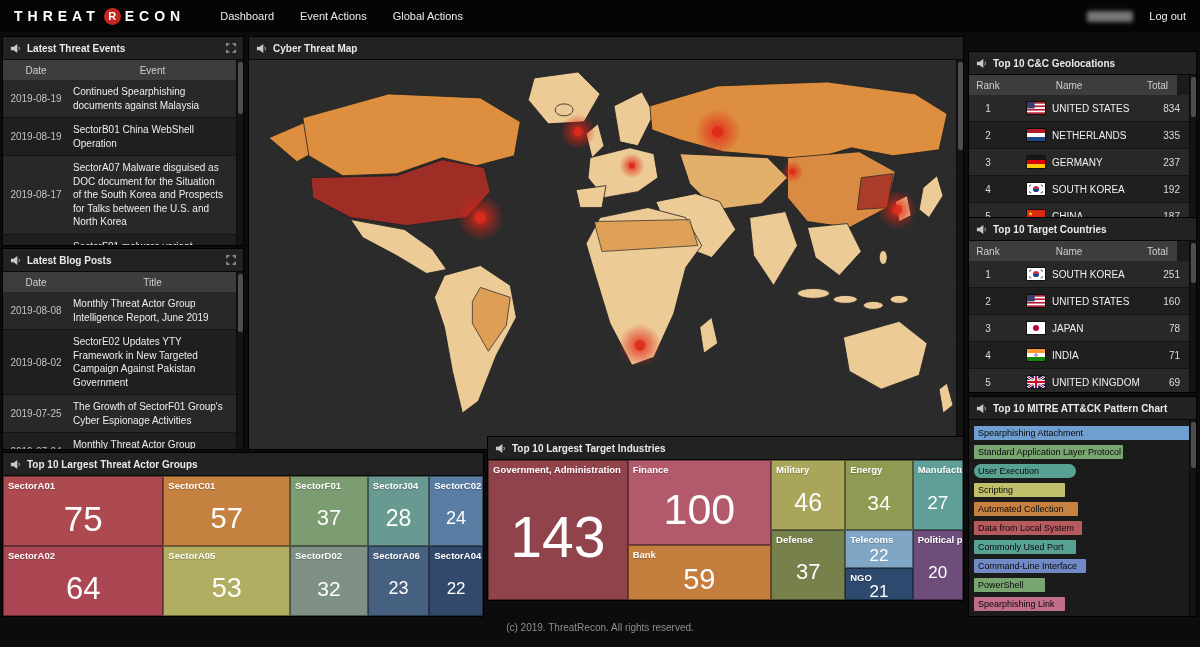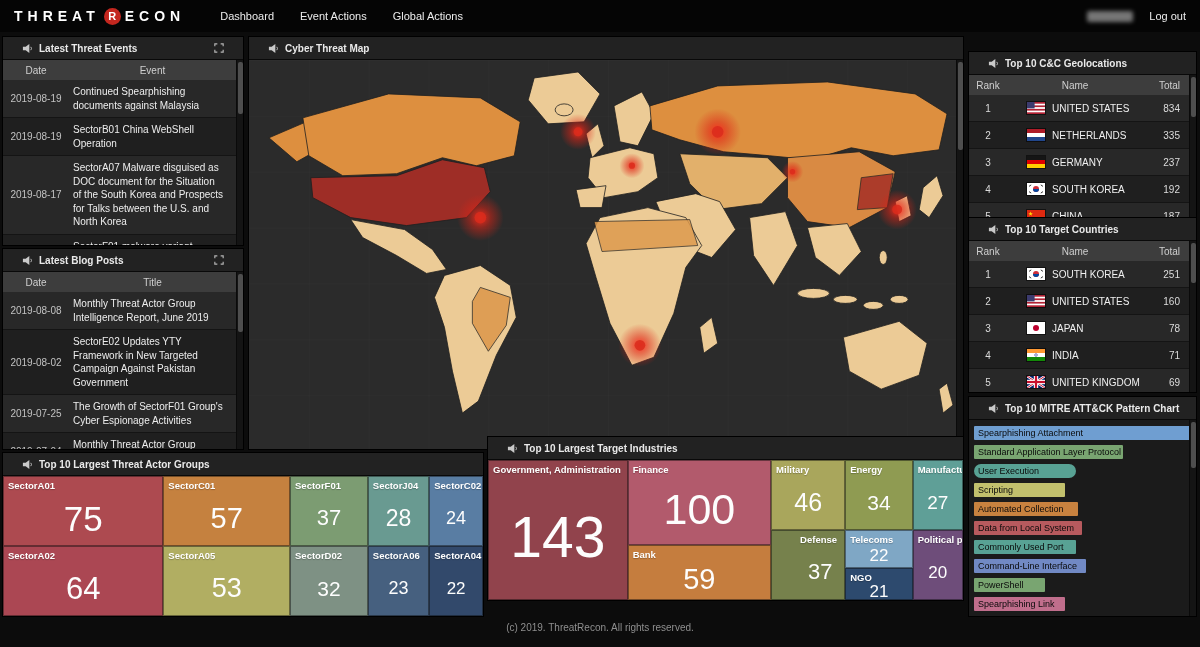--- a/index.html
+++ b/index.html
@@ -12,21 +12,21 @@
   .logo{display:flex;align-items:center;margin-left:14px;font-weight:bold;font-size:14px;letter-spacing:5px;color:#fff;cursor:pointer}
   .logo-r{width:17px;height:17px;border-radius:50%;background:#c4271f;color:#fff;display:flex;align-items:center;justify-content:center;font-size:11px;letter-spacing:0;margin:0 4px;flex:0 0 auto}
   .nav-items{display:flex;margin-left:22px}
   .nav-item{font-size:11px;color:#ececec;padding:9px 13px;cursor:pointer}
   .nav-right{margin-left:auto;display:flex;align-items:center;gap:16px;margin-right:14px}
   .user-blur{width:46px;height:11px;background:#8a8a8a;border-radius:2px;filter:blur(2px);opacity:.85}
   .logout{font-size:11px;color:#ececec;cursor:pointer}
 
   
   .panel{position:absolute;background:#1b1b1b;border:1px solid #000;display:flex;flex-direction:column}
-  .panel-header{height:23px;background:#222;border-bottom:1px solid #090909;display:flex;align-items:center;padding:0 19px;flex:0 0 auto}
+  .panel-header{height:23px;background:#222;border-bottom:1px solid #090909;display:flex;align-items:center;padding:0 7px;flex:0 0 auto}
   .panel-title{font-size:10px;font-weight:bold;color:#e9e9e9;margin-left:6px;white-space:nowrap}
   .spk{line-height:0;flex:0 0 auto}
   .expand{margin-left:auto;line-height:0;cursor:pointer}
   .panel-body{flex:1;position:relative;overflow:hidden}
 
   
   .sb{position:absolute;top:0;right:0;width:7px;height:100%;background:#141414;border-left:1px solid #0a0a0a}
   .sb-thumb{position:absolute;top:2px;left:1px;width:5px;background:#4e4e4e;border-radius:2px}
 
   
@@ -34,21 +34,21 @@
   .th-date{flex:0 0 66px;text-align:center}
   .th-main{flex:1;text-align:center}
   .rows{position:absolute;top:20px;left:0;right:7px;bottom:0;overflow:hidden}
   .ev-row{display:flex;border-bottom:1px solid #141414;font-size:10px;cursor:pointer}
   .ev-row:nth-child(odd){background:#282828}
   .ev-row:nth-child(even){background:#1f1f1f}
   .ev-date{flex:0 0 66px;color:#c2c2c2;display:flex;align-items:center;justify-content:center;text-align:right;padding:4px 0}
   .ev-text{flex:1;color:#ededed;padding:5px 11px 5px 4px;line-height:1.35}
 
   
-  .geo-head{display:flex;background:#3d3d3d;color:#cfcfcf;font-size:10px;height:20px;align-items:center;margin-right:7px}
+  .geo-head{display:flex;background:#3d3d3d;color:#cfcfcf;font-size:10px;height:20px;align-items:center;margin-right:19px}
   .th-rank{flex:0 0 38px;text-align:center}
   .th-name{flex:1;text-align:center}
   .th-total{flex:0 0 46px;text-align:right;padding-right:9px}
   .geo-rows{position:absolute;top:20px;left:0;right:7px;bottom:0;overflow:hidden}
   .geo-row{display:flex;align-items:center;height:27px;font-size:10px;border-bottom:1px solid #141414;cursor:pointer}
   .geo-row:nth-child(odd){background:#282828}
   .geo-row:nth-child(even){background:#1f1f1f}
   .geo-rank{flex:0 0 38px;text-align:center;color:#dcdcdc}
   .geo-name{flex:1;display:flex;align-items:center;gap:7px;padding-left:20px;color:#f0f0f0}
   .flag{line-height:0;box-shadow:0 0 0 1px rgba(0,0,0,.55);flex:0 0 auto}
@@ -571,21 +571,21 @@
           <div class="tm-value" style="font-size: 43px;">100</div>
         </div>
         <div class="tm-cell" style="left: 29.4%; top: 60.5%; width: 30.2%; height: 39.5%; background: rgb(197, 125, 62);">
           <div class="tm-label">Bank</div>
           <div class="tm-value" style="font-size: 29px;">59</div>
         </div>
         <div class="tm-cell" style="left: 59.6%; top: 0%; width: 15.6%; height: 50%; background: rgb(169, 166, 92);">
           <div class="tm-label">Military</div>
           <div class="tm-value" style="font-size: 25px;">46</div>
         </div>
-        <div class="tm-cell" style="left: 59.6%; top: 50%; width: 15.6%; height: 50%; background: rgb(118, 129, 76); padding-left: 24px;">
+        <div class="tm-cell" style="left: 59.6%; top: 50%; width: 15.6%; height: 50%; background: rgb(118, 129, 76);">
           <div class="tm-label">Defense</div>
           <div class="tm-value" style="font-size: 22px;">37</div>
         </div>
         <div class="tm-cell" style="left: 75.2%; top: 0%; width: 14.2%; height: 50%; background: rgb(143, 155, 82);">
           <div class="tm-label">Energy</div>
           <div class="tm-value" style="font-size: 21px;">34</div>
         </div>
         <div class="tm-cell" style="left: 89.4%; top: 0%; width: 10.6%; height: 50%; background: rgb(95, 159, 151);">
           <div class="tm-label">Manufacturing</div>
           <div class="tm-value" style="font-size: 19px;">27</div>

